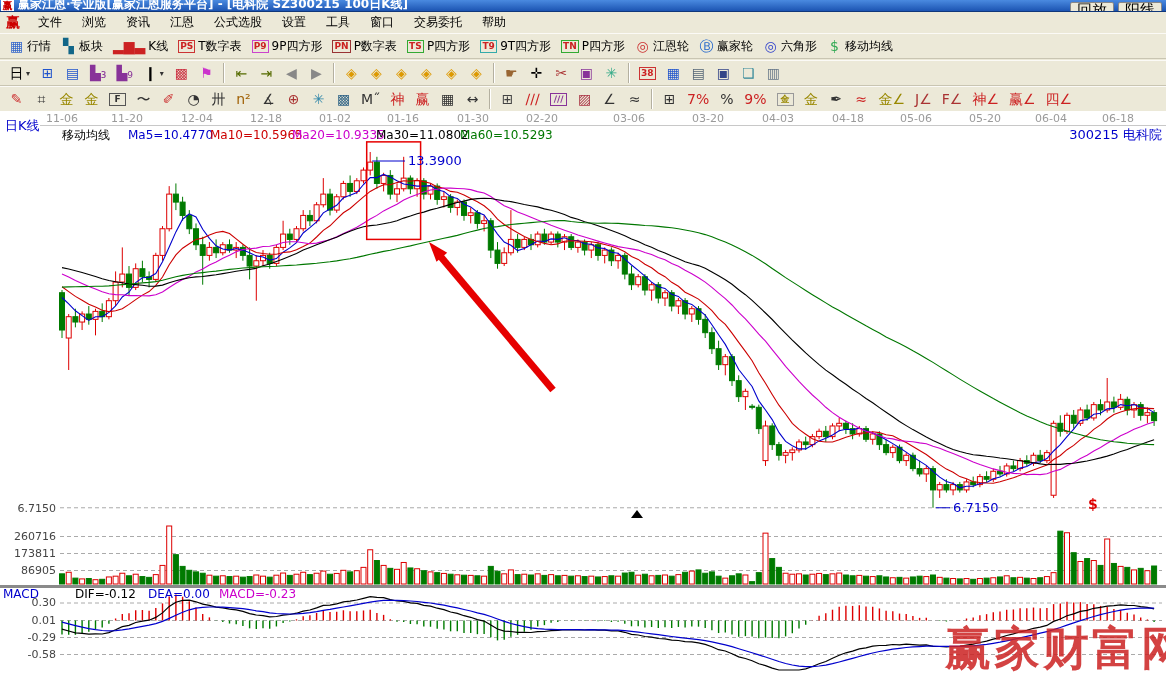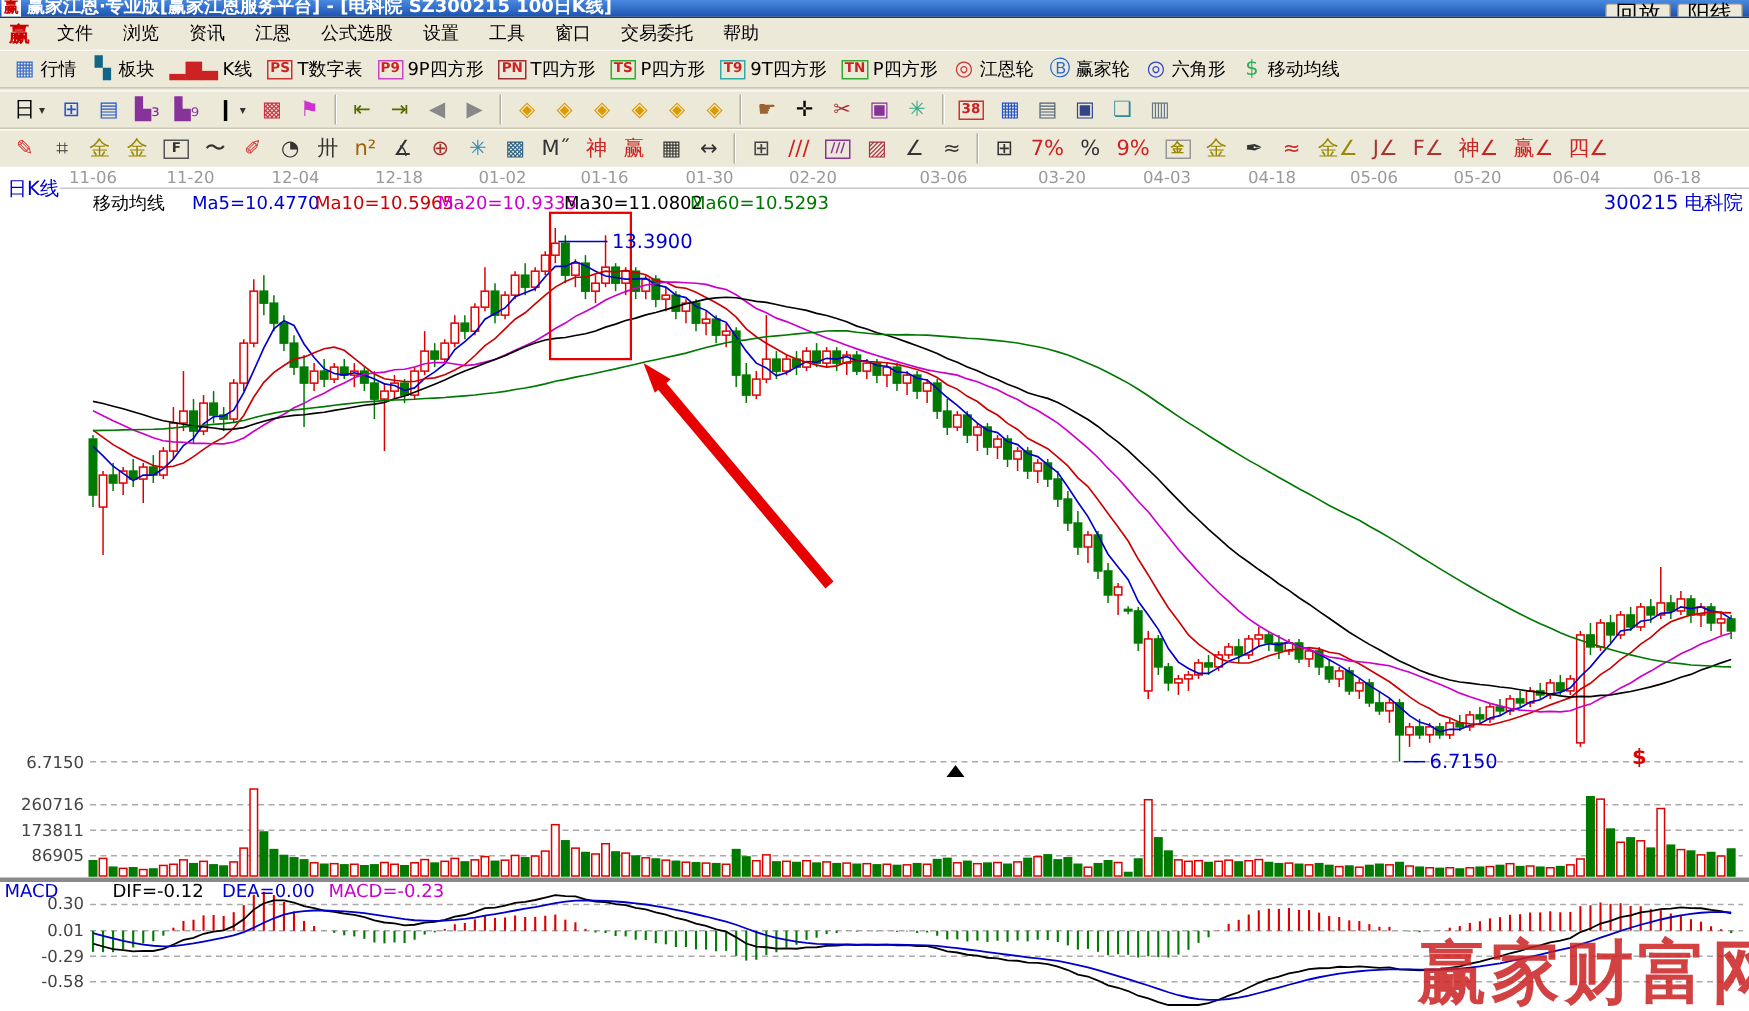--- a/index.html
+++ b/index.html
@@ -82,21 +82,21 @@
     <span class="tb-btn">
       <span class="glyph boxed" style="color: rgb(204, 34, 34); border-color: rgb(204, 51, 51);">PS</span>
       <span class="tb-label">T数字表</span>
     </span>
     <span class="tb-btn">
       <span class="glyph boxed" style="color: rgb(204, 34, 34); border-color: rgb(204, 68, 204);">P9</span>
       <span class="tb-label">9P四方形</span>
     </span>
     <span class="tb-btn">
       <span class="glyph boxed" style="color: rgb(204, 34, 34); border-color: rgb(153, 51, 51);">PN</span>
-      <span class="tb-label">T四方形</span>
+      <span class="tb-label">P数字表</span>
     </span>
     <span class="tb-btn">
       <span class="glyph boxed" style="color: rgb(204, 34, 34); border-color: rgb(51, 170, 51);">TS</span>
       <span class="tb-label">P四方形</span>
     </span>
     <span class="tb-btn">
       <span class="glyph boxed" style="color: rgb(204, 34, 34); border-color: rgb(51, 170, 170);">T9</span>
       <span class="tb-label">9T四方形</span>
     </span>
     <span class="tb-btn">

